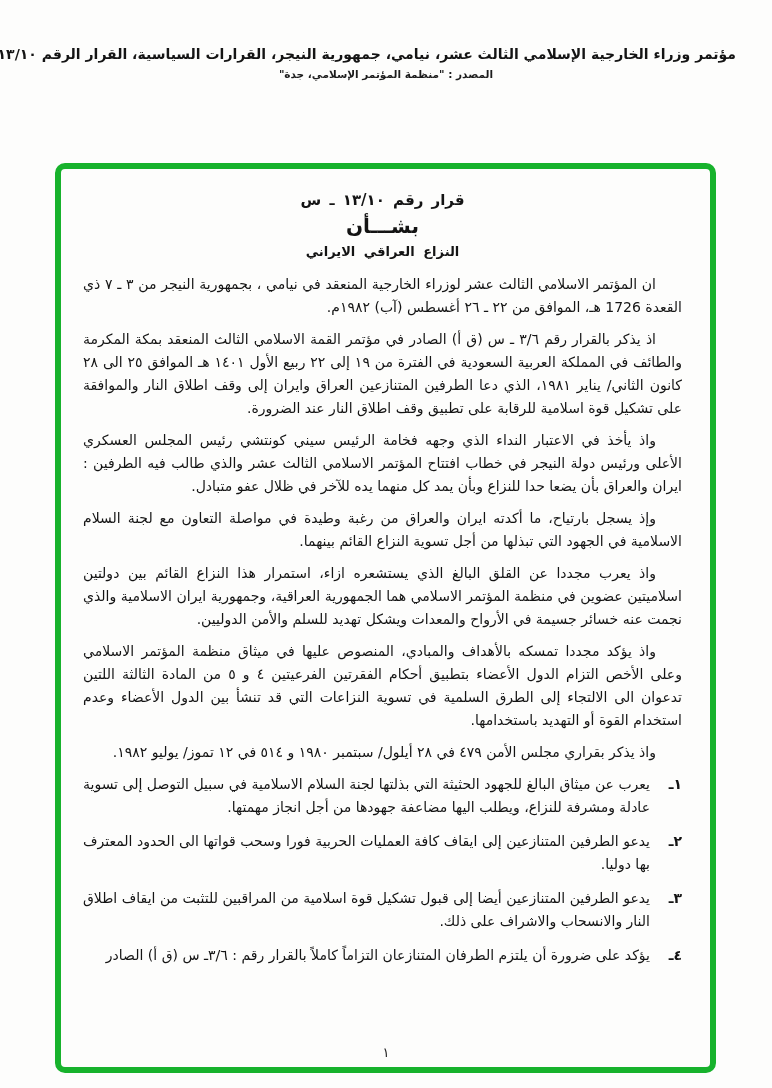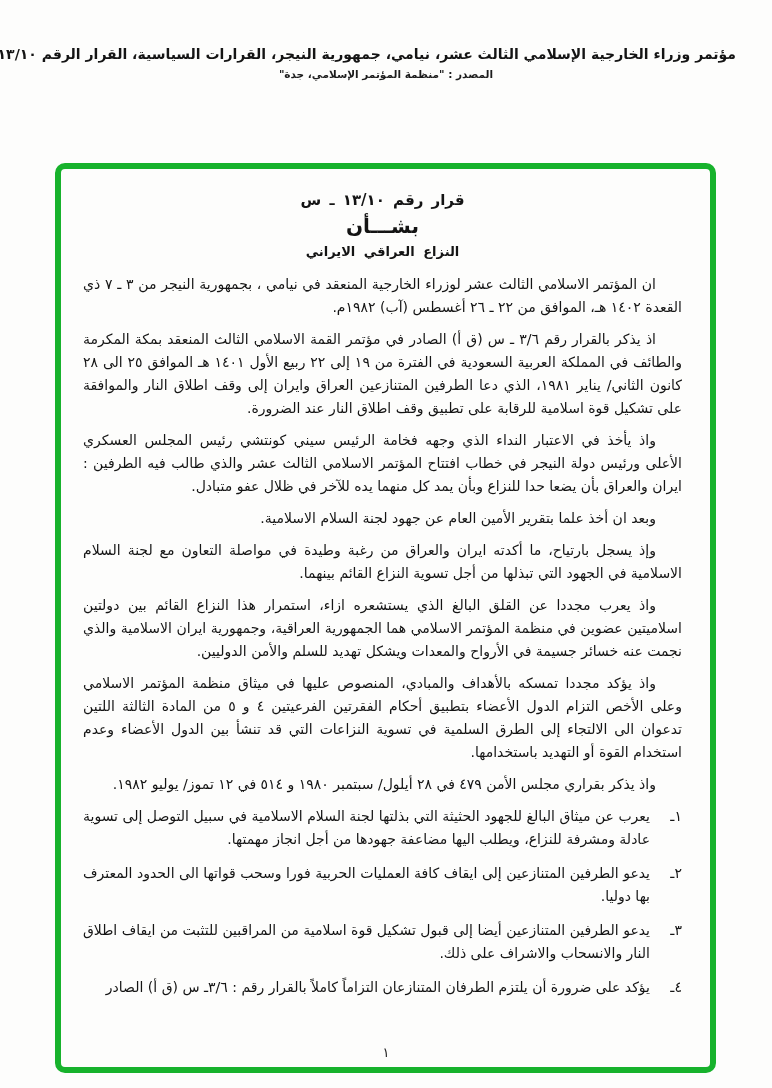--- a/index.html
+++ b/index.html
@@ -77,21 +77,21 @@
   }
   .para:last-of-type { margin-bottom: 10px; }
   .op-item {
     position: relative;
     padding-right: 32px;
     margin-bottom: 11px;
   }
   .op-item .op-num {
     position: absolute;
     right: 0; top: 0;
-    font-weight: 400;
+    font-weight: 700;
   }
   .page-number {
     position: absolute;
     bottom: 28px; left: 0; right: 0;
     text-align: center;
     font-size: 13px;
     color: #222;
   }
 </style>
 </head>
@@ -106,24 +106,23 @@
 
   <div class="green-frame">
 
     <div class="title-block">
       <div class="title-line1">قرار رقم ١٣/١٠ ـ س</div>
       <div class="title-line2">بشـــأن</div>
       <div class="title-line3">النزاع العراقي الايراني</div>
     </div>
 
     <div class="body-text">
-      <div class="para">ان المؤتمر الاسلامي الثالث عشر لوزراء الخارجية المنعقد في نيامي ، بجمهورية النيجر من ٣ ـ ٧ ذي القعدة ١٤٠٢ هـ، الموافق من ٢٢ ـ ٢٦ أغسطس (آب) ١٩٨٢م.</div>
+      <div class="para">ان المؤتمر الاسلامي الثالث عشر لوزراء الخارجية المنعقد في نيامي ، بجمهورية النيجر من ٣ ـ ٧ ذي القعدة 1726 هـ، الموافق من ٢٢ ـ ٢٦ أغسطس (آب) ١٩٨٢م.</div>
       <div class="para">اذ يذكر بالقرار رقم ٣/٦ ـ س (ق أ) الصادر في مؤتمر القمة الاسلامي الثالث المنعقد بمكة المكرمة والطائف في المملكة العربية السعودية في الفترة من ١٩ إلى ٢٢ ربيع الأول ١٤٠١ هـ الموافق ٢٥ الى ٢٨ كانون الثاني/ يناير ١٩٨١، الذي دعا الطرفين المتنازعين العراق وايران إلى وقف اطلاق النار والموافقة على تشكيل قوة اسلامية للرقابة على تطبيق وقف اطلاق النار عند الضرورة.</div>
       <div class="para">واذ يأخذ في الاعتبار النداء الذي وجهه فخامة الرئيس سيني كونتشي رئيس المجلس العسكري الأعلى ورئيس دولة النيجر في خطاب افتتاح المؤتمر الاسلامي الثالث عشر والذي طالب فيه الطرفين : ايران والعراق بأن يضعا حدا للنزاع وبأن يمد كل منهما يده للآخر في ظلال عفو متبادل.</div>
-      <div class="para">وبعد ان أخذ علما بتقرير الأمين العام عن جهود لجنة السلام الاسلامية.</div>
       <div class="para">وإذ يسجل بارتياح، ما أكدته ايران والعراق من رغبة وطيدة في مواصلة التعاون مع لجنة السلام الاسلامية في الجهود التي تبذلها من أجل تسوية النزاع القائم بينهما.</div>
       <div class="para">واذ يعرب مجددا عن القلق البالغ الذي يستشعره ازاء، استمرار هذا النزاع القائم بين دولتين اسلاميتين عضوين في منظمة المؤتمر الاسلامي هما الجمهورية العراقية، وجمهورية ايران الاسلامية والذي نجمت عنه خسائر جسيمة في الأرواح والمعدات ويشكل تهديد للسلم والأمن الدوليين.</div>
       <div class="para">واذ يؤكد مجددا تمسكه بالأهداف والمبادي، المنصوص عليها في ميثاق منظمة المؤتمر الاسلامي وعلى الأخص التزام الدول الأعضاء بتطبيق أحكام الفقرتين الفرعيتين ٤ و ٥ من المادة الثالثة اللتين تدعوان الى الالتجاء إلى الطرق السلمية في تسوية النزاعات التي قد تنشأ بين الدول الأعضاء وعدم استخدام القوة أو التهديد باستخدامها.</div>
       <div class="para">واذ يذكر بقراري مجلس الأمن ٤٧٩ في ٢٨ أيلول/ سبتمبر ١٩٨٠ و ٥١٤ في ١٢ تموز/ يوليو ١٩٨٢.</div>
 
       <div class="op-item">
         <span class="op-num">١ـ</span>
         <span>يعرب عن ميثاق البالغ للجهود الحثيثة التي بذلتها لجنة السلام الاسلامية في سبيل التوصل إلى تسوية عادلة ومشرفة للنزاع، ويطلب اليها مضاعفة جهودها من أجل انجاز مهمتها.</span>
       </div>
       <div class="op-item">

